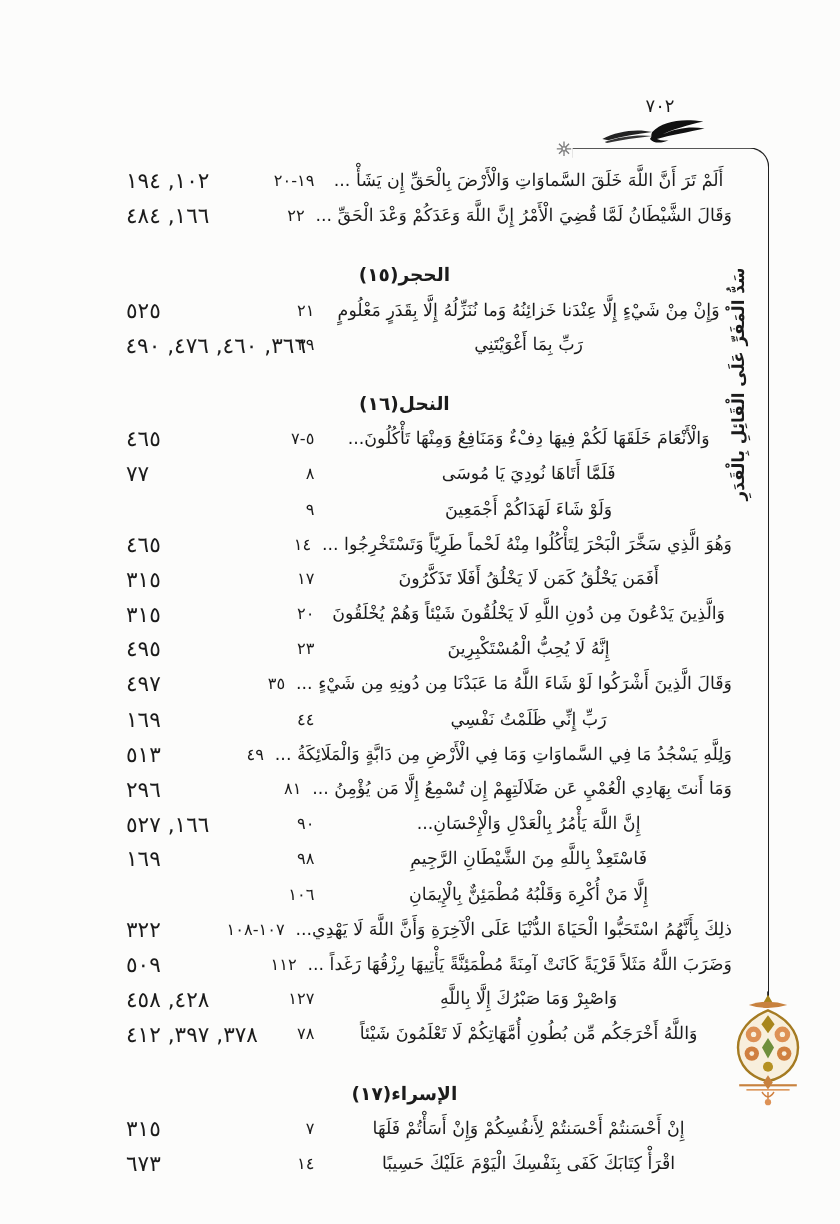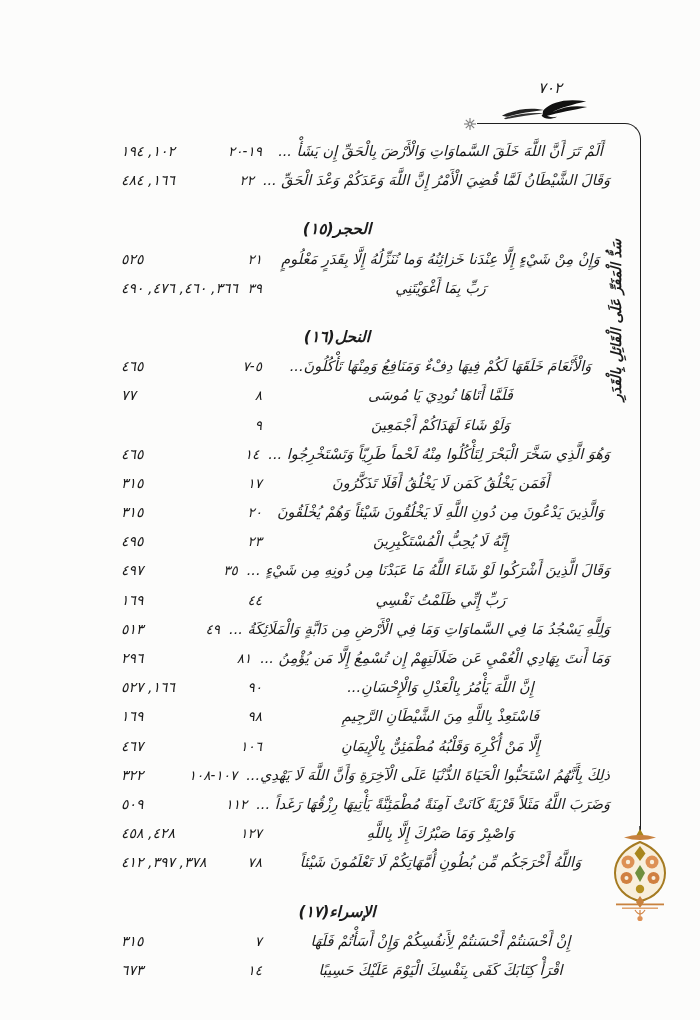--- a/index.html
+++ b/index.html
@@ -1,21 +1,21 @@
 <!DOCTYPE html>
 <html lang="ar"><head>
 <meta charset="utf-8">
 <style>
   html,body{margin:0;padding:0;}
   body{
     width:700px;height:1020px;position:relative;overflow:hidden;
     background:#fcfcfb;color:#1b1b1b;
     font-family:"DejaVu Sans",sans-serif;
   }
-  .page{position:absolute;inset:0;font-style:italic;}
+  .page{position:absolute;inset:0;}
   
   .page-num{
     position:absolute;left:505px;top:79px;width:90px;
     text-align:center;font-size:15px;letter-spacing:1px;
   }
   
   .flourish{position:absolute;left:499px;top:97px;}
   
   .rule-flower{position:absolute;left:463px;top:116px;}
   
@@ -40,22 +40,22 @@
     display:flex;direction:rtl;align-items:center;
     padding-right:90px;box-sizing:border-box;
     font-size:14.5px;
   }
   .verse{
     min-width:348px;white-space:nowrap;text-align:center;
     padding-left:9px;box-sizing:border-box;
   }
   .vno{white-space:nowrap;font-size:13.5px;text-align:center;}
   .pages{
-    position:absolute;left:121px;top:0;width:150px;
-    direction:rtl;text-align:left;white-space:nowrap;font-size:14px;
+    position:absolute;left:105px;top:0;width:150px;
+    direction:rtl;text-align:left;white-space:nowrap;font-size:18px;
   }
   .row.section{justify-content:center;padding-right:0;margin-top:20px;}
   .sec-label{
     font-weight:bold;font-size:15.5px;transform:translateX(-13px);
     white-space:nowrap;
   }
 </style>
 </head>
 <body>
 
@@ -202,21 +202,20 @@
         <div class="pages">١٦٦, ٥٢٧</div>
       </div>
       <div class="row">
         <div class="verse">فَاسْتَعِذْ بِاللَّهِ مِنَ الشَّيْطَانِ الرَّجِيمِ</div>
         <div class="vno">٩٨</div>
         <div class="pages">١٦٩</div>
       </div>
       <div class="row">
         <div class="verse">إِلَّا مَنْ أُكْرِهَ وَقَلْبُهُ مُطْمَئِنٌّ بِالْإِيمَانِ</div>
         <div class="vno">١٠٦</div>
-        <div class="pages">٤٦٧</div>
       </div>
       <div class="row">
         <div class="verse">ذلِكَ بِأَنَّهُمُ اسْتَحَبُّوا الْحَيَاةَ الدُّنْيَا عَلَى الْآخِرَةِ وَأَنَّ اللَّهَ لَا يَهْدِي...</div>
         <div class="vno">١٠٧-١٠٨</div>
         <div class="pages">٣٢٢</div>
       </div>
       <div class="row">
         <div class="verse">وَضَرَبَ اللَّهُ مَثَلاً قَرْيَةً كَانَتْ آمِنَةً مُطْمَئِنَّةً يَأْتِيهَا رِزْقُهَا رَغَداً ...</div>
         <div class="vno">١١٢</div>
         <div class="pages">٥٠٩</div>

